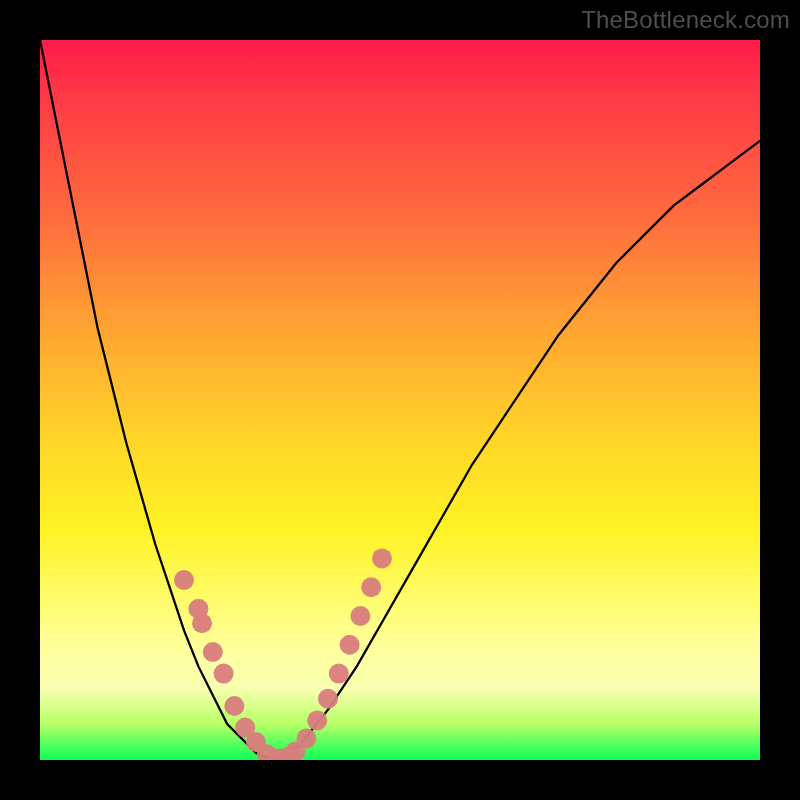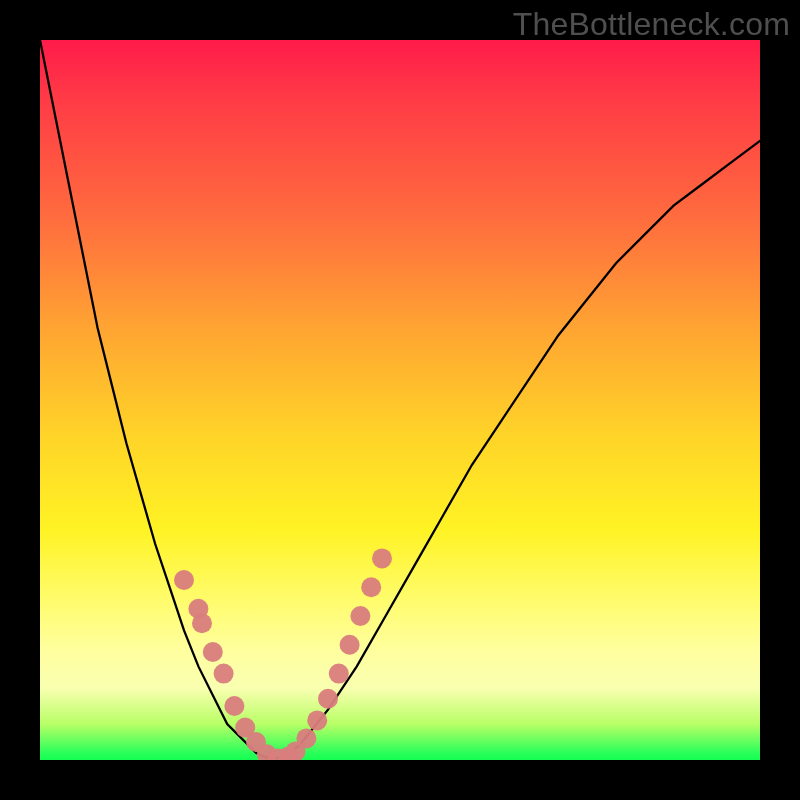--- a/index.html
+++ b/index.html
@@ -17,21 +17,21 @@
     top: 0;
     width: 800px;
     height: 800px;
     background: #000;
   }
   .watermark {
     position: absolute;
     top: 6px;
     right: 10px;
     color: #4f4f4f;
-    font-size: 32px;
+    font-size: 24px;
     letter-spacing: 0.2px;
     font-weight: 400;
     z-index: 10;
   }
   .plot {
     position: absolute;
     left: 40px;
     top: 40px;
     width: 720px;
     height: 720px;

